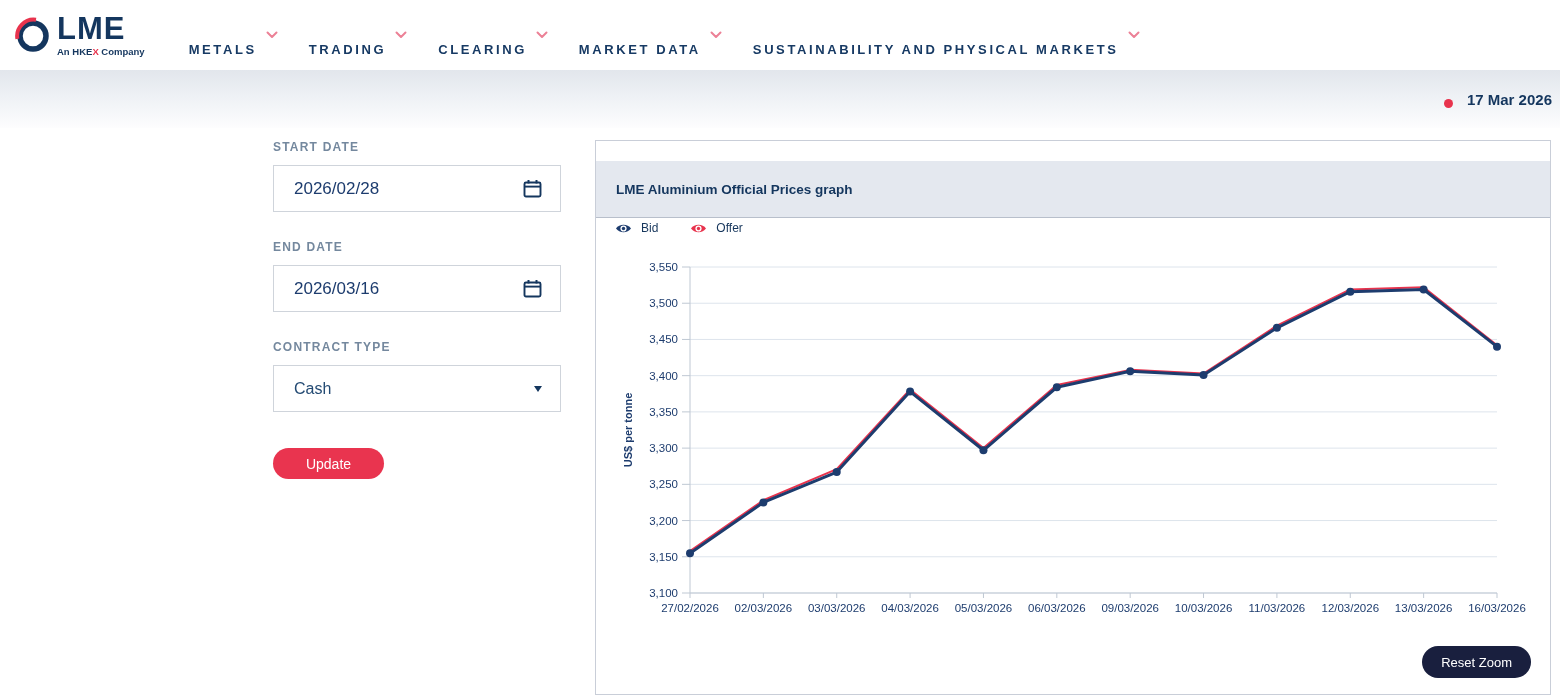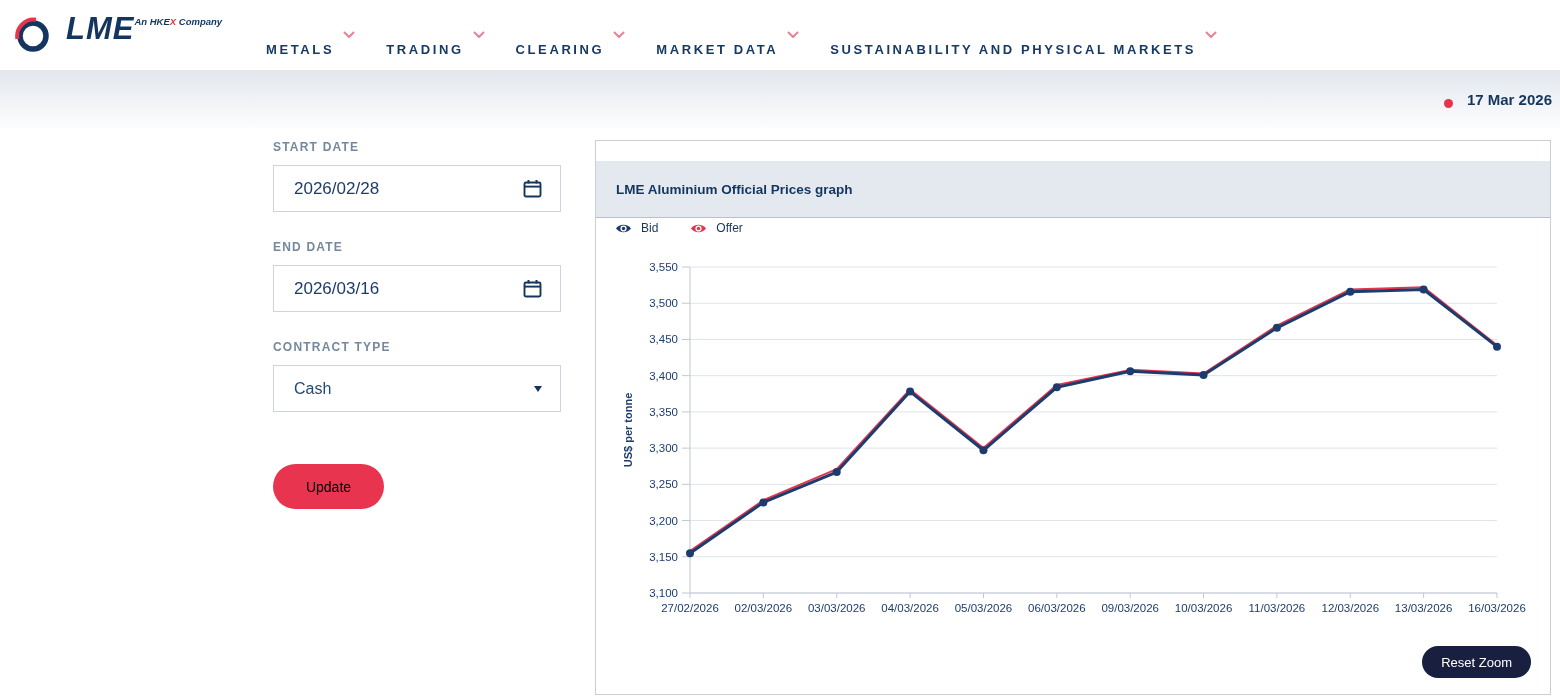--- a/index.html
+++ b/index.html
@@ -3,21 +3,21 @@
 <meta charset="utf-8">
 <style>
   * { margin:0; padding:0; box-sizing:border-box; }
   html,body { width:1560px; height:699px; background:#fff; overflow:hidden;
     font-family:"Liberation Sans", sans-serif; position:relative; }
 
   
   .topnav { position:absolute; left:0; top:0; width:1560px; height:70px; background:#fff;
     display:flex; align-items:center; }
   .logo { display:flex; align-items:flex-start; margin-left:14px; text-decoration:none; cursor:pointer; }
-  .logo-txt { display:flex; margin-left:12px;font-style:italic; }
+  .logo-txt { display:flex; flex-direction:column; margin-left:3px; }
   .logo-lme { font-size:31px; font-weight:bold; color:#14365e; letter-spacing:1px; line-height:30px; }
   .logo-sub { font-size:9.5px; font-weight:bold; color:#14365e; white-space:pre; margin-top:2px; }
   .logo-sub .x-red { color:#e8334d; white-space:pre; }
   .nav-items { display:flex; align-items:center; margin-left:44px; gap:31px; }
   .nav-item { display:flex; align-items:center; gap:9px; cursor:pointer; }
   .nav-item span { font-size:13px; font-weight:bold; letter-spacing:2.6px; color:#173a64;margin-top:28px; }
 
   
   .band { position:absolute; left:0; top:70px; width:1560px; height:58px;
     background:linear-gradient(to bottom,#e2e6ec 0%,#eef1f5 45%,#fdfdfe 100%);
@@ -32,22 +32,22 @@
 
   
   .filters { position:absolute; left:273px; top:140px; width:288px; }
   .f-label { font-size:12px; font-weight:bold; letter-spacing:1.2px; color:#74889e; margin-bottom:11px; }
   .f-box { width:288px; height:47px; border:1px solid #cfd4db; background:#fff;
     display:flex; align-items:center; padding:0 18px 0 20px; margin-bottom:28px; cursor:pointer; }
   .f-box .val { font-size:17px; color:#1d3c6e; flex:1; }
   .f-box.select .val { font-size:16px; color:#234a73; }
   .tri-down { width:0; height:0; border-left:4.5px solid transparent; border-right:4.5px solid transparent;
     border-top:6px solid #14365e; }
-  .update-btn { width:111px; height:45px; border:none; border-radius:22.5px; background:#e9344f;
-    color:#000000; font-size:14px; font-family:"Liberation Sans",sans-serif; cursor:pointer; margin-top:24px; }
+  .update-btn { width:111px; height:31px; border:none; border-radius:22.5px; background:#e9344f;
+    color:#ffffff; font-size:14px; font-family:"Liberation Sans",sans-serif; cursor:pointer; margin-top:8px; }
 
   
   .panel { position:absolute; left:595px; top:140px; width:956px; height:555px;
     border:1px solid #c9ced8; background:#fff; }
   .panel-header { height:57px; background:#e4e8ef; border-bottom:1px solid #b8bfcb;
     display:flex; align-items:center; padding-left:20px;margin-top:20px; }
   .panel-title { font-size:13.5px; font-weight:bold; color:#14365e; }
   .legend { position:absolute; left:19px; top:80px; display:flex; align-items:flex-start; gap:32px; }
   .legend-item { display:flex; align-items:center; gap:9px; cursor:pointer; }
   .legend-item span { font-size:12px; color:#16365c; }

